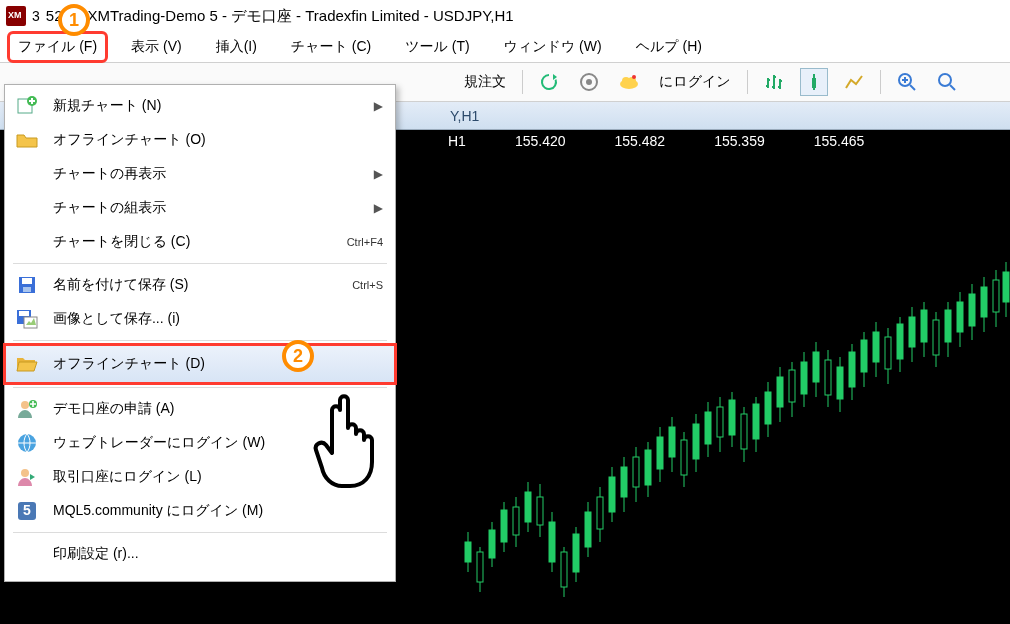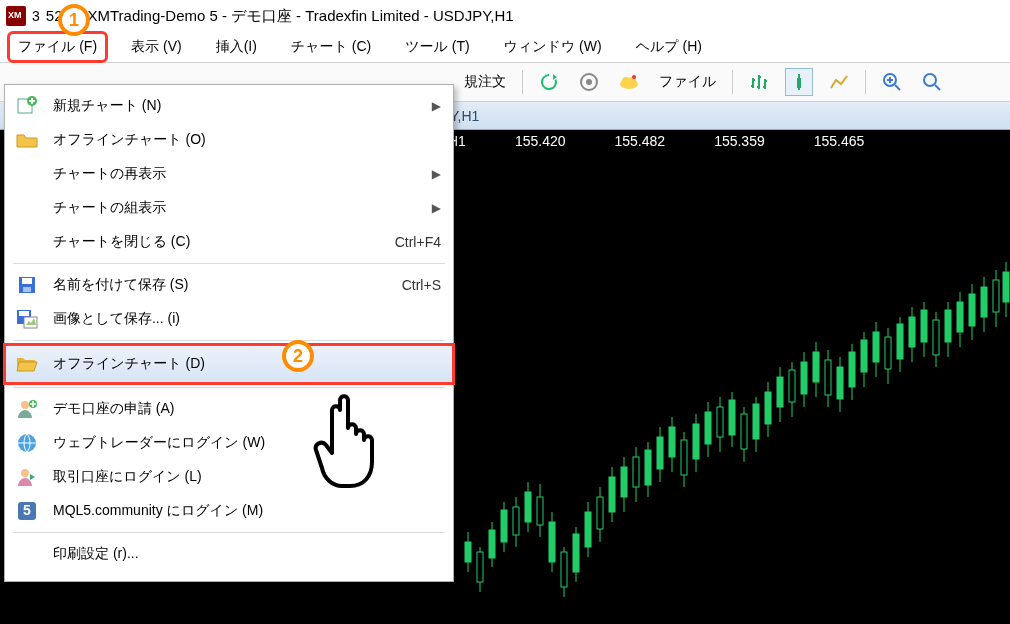--- a/index.html
+++ b/index.html
@@ -26,24 +26,24 @@
   .chart-tab { height:28px; background:linear-gradient(#e3ecf7,#cfdff0); border-bottom:1px solid #9ab; display:flex; align-items:center; padding:0 10px; font-size:13px; color:#2c4a6b; }
 
   
   .chart-info { height:22px; background:#000; color:#fff; font-size:12px; display:flex; align-items:center; gap:8px; padding:0 8px; }
   .chart-info span { color:#fff;margin-left:41px; }
 
   
   .chart-body { position:absolute; left:0; right:0; top:152px; bottom:0; background:#000; overflow:hidden; }
 
   
-  .dropdown { position:absolute; left:4px; top:84px; width:450px; background:#fff; border:1px solid #b0b0b0; box-shadow:3px 3px 6px rgba(0,0,0,0.25); padding:4px 0 10px 0; }
+  .dropdown { position:absolute; left:4px; top:84px; width:392px; background:#fff; border:1px solid #b0b0b0; box-shadow:3px 3px 6px rgba(0,0,0,0.25); padding:4px 0 10px 0; }
   .dd-row { height:38px; display:flex; align-items:center; padding:0 12px 0 48px; position:relative; cursor:default; }
   .dd-row.short { height:34px; }
-  .dd-row .shortcut { margin-left:auto; color:#333; font-size:14px; }
+  .dd-row .shortcut { margin-left:auto; color:#333; font-size:11px; }
   .dd-row .arrow { margin-left:auto; font-size:12px; color:#555; }
   .dd-icon { position:absolute; left:10px; top:50%; transform:translateY(-50%); width:24px; height:24px; display:flex; align-items:center; justify-content:center; }
   .dd-divider { height:1px; background:#dcdcdc; margin:4px 8px; }
   .dd-row.highlight { background:linear-gradient(#ecf2fb,#d7e4f5); outline:3px solid #ff3b30; outline-offset:-1px; }
 
   
   .badge { position:absolute; width:32px; height:32px; border-radius:50%; background:#fff; border:4px solid #ff8c00; display:flex; align-items:center; justify-content:center; font-weight:bold; font-size:18px; color:#ff8c00; z-index:20; }
 
   
   .hand { position:absolute; z-index:25; }
@@ -86,21 +86,21 @@
       </svg>
   </div>
   <div class="tool-btn">
     <svg width="22" height="18" viewBox="0 0 22 18">
         <ellipse cx="11" cy="11" rx="9" ry="5" fill="#ffd24d"></ellipse>
         <circle cx="8" cy="8" r="4" fill="#ffd24d"></circle>
         <circle cx="14" cy="8" r="4" fill="#ffd24d"></circle>
         <circle cx="16" cy="4" r="2" fill="#e33"></circle>
       </svg>
   </div>
-  <span class="tool-label">ファイル</span>
+  <span class="tool-label">にログイン</span>
   <div class="sep"></div>
   <div class="tool-btn">
     <svg width="20" height="20" viewBox="0 0 20 20">
         <path d="M4 6v10M4 8h2M4 14h-2M10 3v14M10 5h2M10 15h-2M16 7v10M16 9h2M16 15h-2" stroke="#2a6" stroke-width="2"></path>
       </svg>
   </div>
   <div class="tool-btn" style="background:#e8f0fa;border:1px solid #9bc">
     <svg width="20" height="20" viewBox="0 0 20 20">
         <rect x="8" y="6" width="4" height="10" fill="#2a6"></rect>
         <line x1="10" y1="2" x2="10" y2="18" stroke="#2a6" stroke-width="2"></line>

